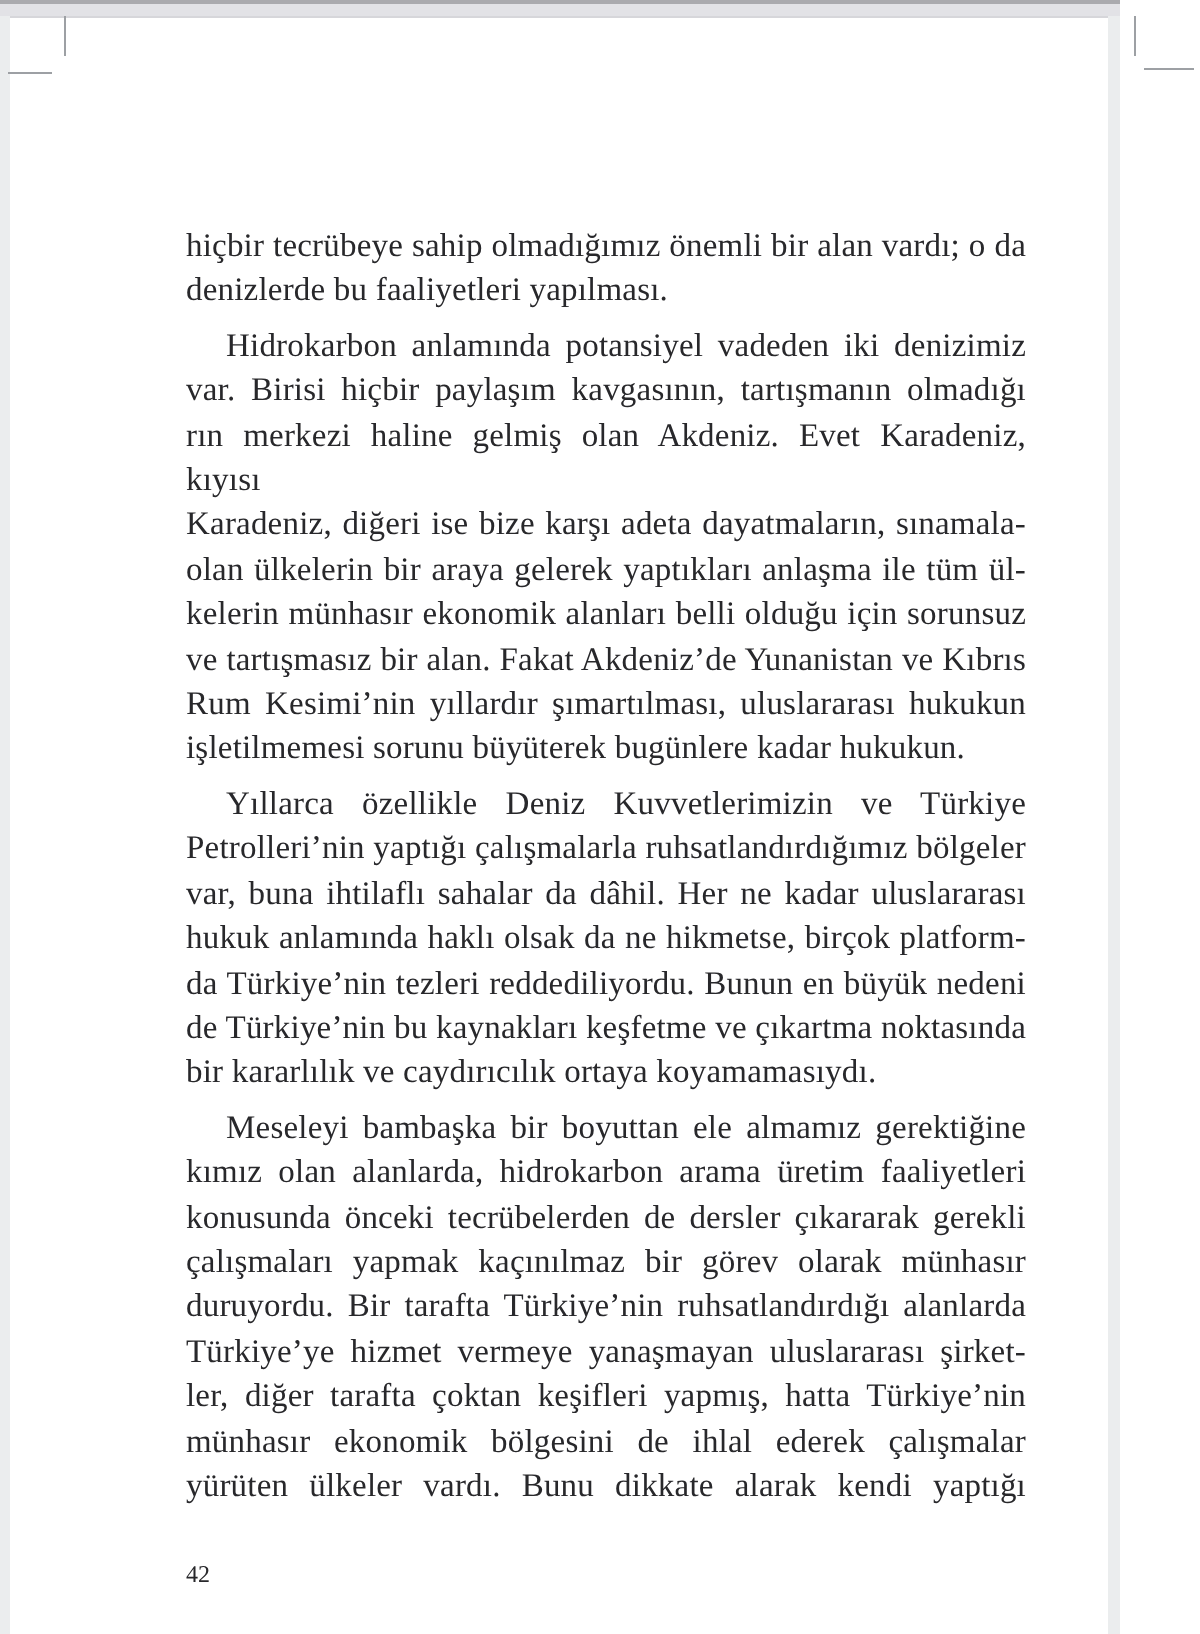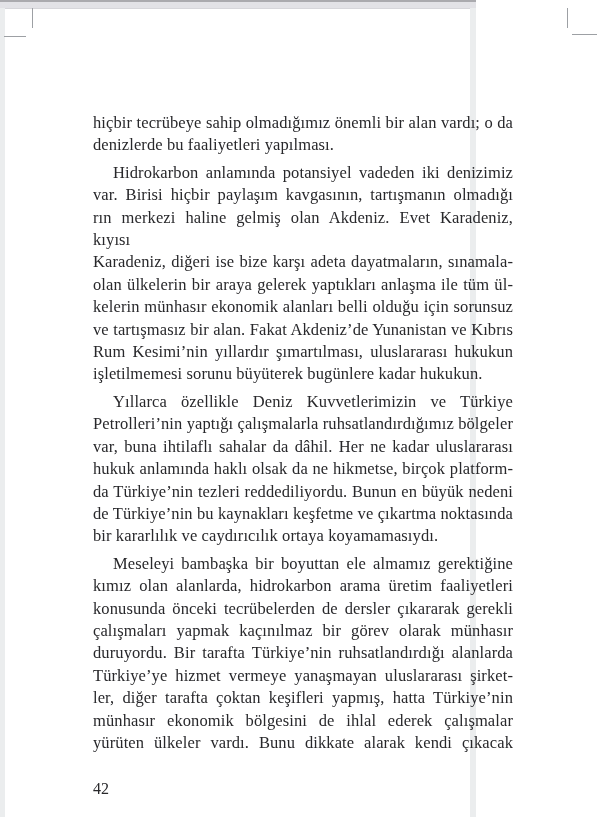--- a/index.html
+++ b/index.html
@@ -6,21 +6,21 @@
     margin: 0;
     padding: 0;
     width: 600px;
     height: 817px;
     background: var(--page-bg, #ffffff);
     font-family: "Liberation Serif", "DejaVu Serif", serif;
     overflow: hidden;
   }
   .page {
     position: relative;
-    width: 476px;
+    width: 560px;
     height: 817px;
     background: var(--page-bg, #ffffff);
   }
   
   .top-band {
     position: absolute;
     top: 0; left: 0; right: 0;
     height: 8px;
     background: var(--band-gray, #e2e2e6);
     border-top: 2px solid var(--band-dark, #aaaaae);
@@ -68,21 +68,21 @@
     text-align-last: justify;
     white-space: normal;
   }
   .line.endline { text-align-last: left; }
   .line.indent { padding-left: 20px; }
 
   .page-number {
     position: absolute;
     left: 93px;
     top: 780px;
-    font-size: 16px;
+    font-size: 12px;
     color: var(--text-color, #28282b);
   }
 </style>
 </head>
 <body>
 
 <div class="page">
 
   <div class="top-band"></div>
   <div class="edge-left"></div>
@@ -120,19 +120,19 @@
       </div>
       <div class="para">
         <div class="line indent">Meseleyi bambaşka bir boyuttan ele almamız gerektiğine</div>
         <div class="line">kımız olan alanlarda, hidrokarbon arama üretim faaliyetleri</div>
         <div class="line">konusunda önceki tecrübelerden de dersler çıkararak gerekli</div>
         <div class="line">çalışmaları yapmak kaçınılmaz bir görev olarak münhasır</div>
         <div class="line">duruyordu. Bir tarafta Türkiye’nin ruhsatlandırdığı alanlarda</div>
         <div class="line">Türkiye’ye hizmet vermeye yanaşmayan uluslararası şirket-</div>
         <div class="line">ler, diğer tarafta çoktan keşifleri yapmış, hatta Türkiye’nin</div>
         <div class="line">münhasır ekonomik bölgesini de ihlal ederek çalışmalar</div>
-        <div class="line">yürüten ülkeler vardı. Bunu dikkate alarak kendi çıkacak</div>
+        <div class="line">yürüten ülkeler vardı. Bunu dikkate alarak kendi yaptığı</div>
       </div>
     </div>
 
   <div class="page-number">42</div>
 
 </div>
 
 </body></html>

